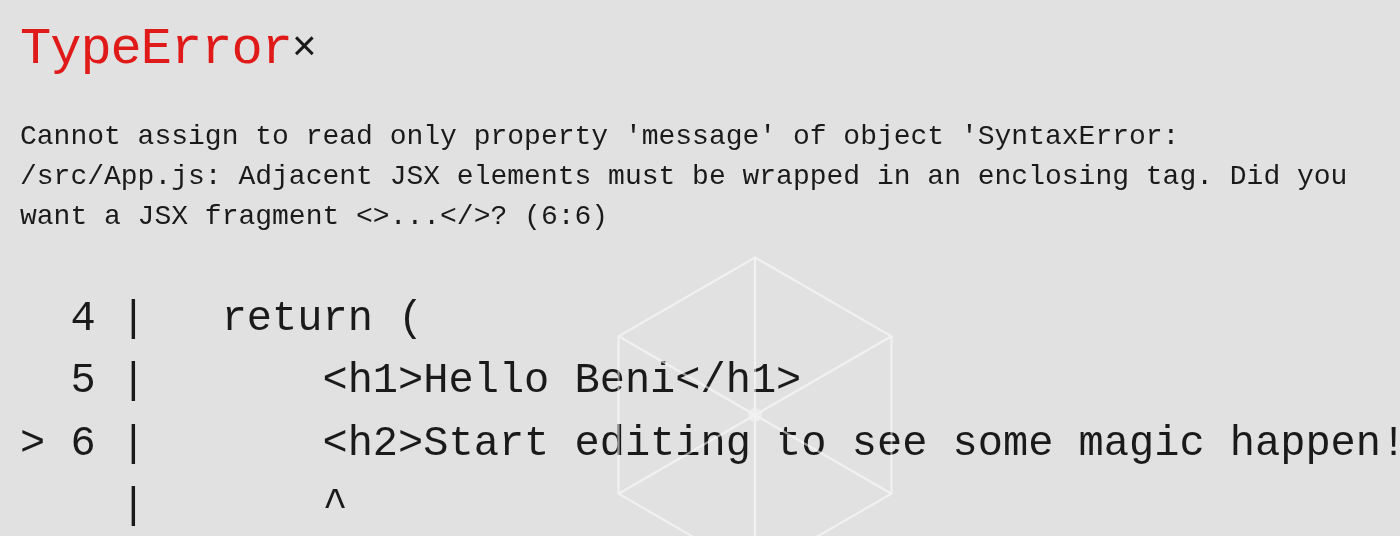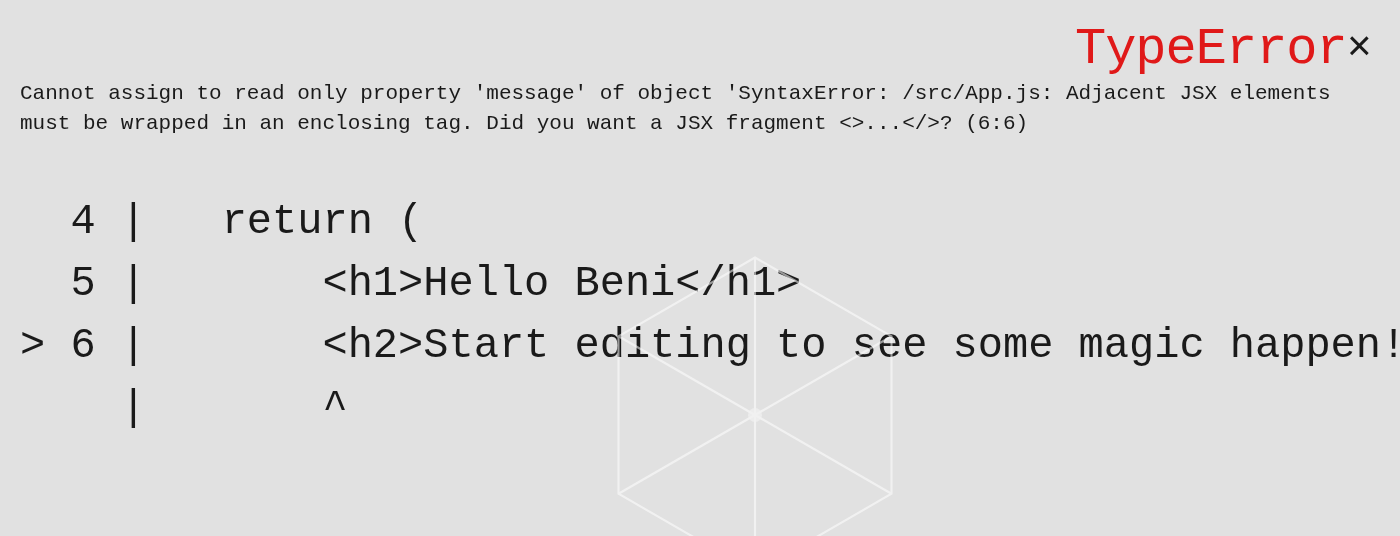--- a/index.html
+++ b/index.html
@@ -13,43 +13,44 @@
       background: #e1e1e1;
       font-family: 'Menlo', 'Consolas', 'Courier New', monospace;
       position: relative;
       overflow: hidden;
     }
     .container {
       padding: 20px 20px 20px 20px;
     }
     .header {
       display: flex;
-      justify-content: flex-end;
+      justify-content: flex-start;
       align-items: flex-start;
     }
     .error-title {
       font-size: 52px;
       font-weight: 400;
       color: #e01919;
       font-family: 'Menlo', 'Consolas', 'Courier New', monospace;
       letter-spacing: -1px;
     }
     .close-button {
       font-size: 42px;
       font-weight: 300;
       color: #1a1a1a;
       cursor: pointer;
       line-height: 1;
       margin-top: 8px;
       margin-right: 8px;
       user-select: none;
     }
     .error-description {
-      font-size: 21px;
+      font-size: 28px;
       color: #1a1a1a;
+      margin-top: 38px;
       line-height: 1.42;
       font-family: 'Menlo', 'Consolas', 'Courier New', monospace;
       white-space: pre-wrap;
       word-break: break-word;
     }
     .code-block {
       font-size: 42px;
       color: #1a1a1a;
       margin-top: 52px;
       font-family: 'Menlo', 'Consolas', 'Courier New', monospace;

